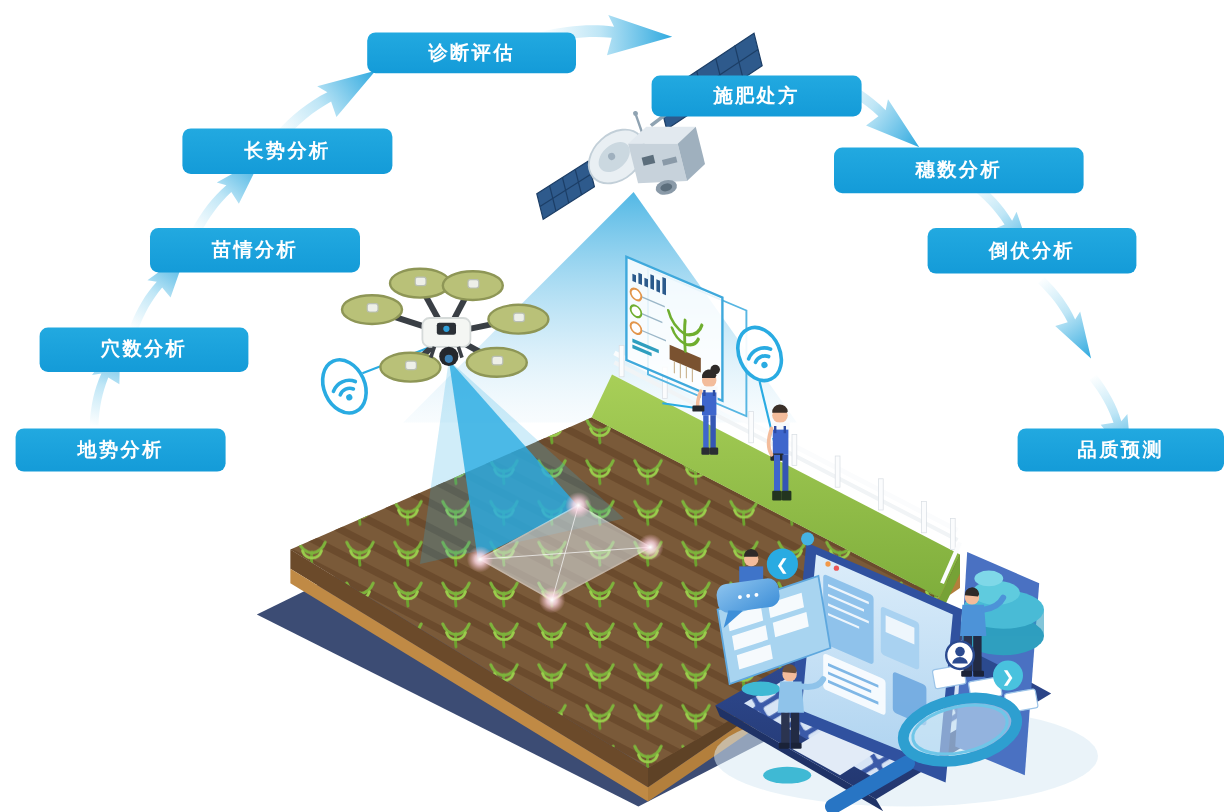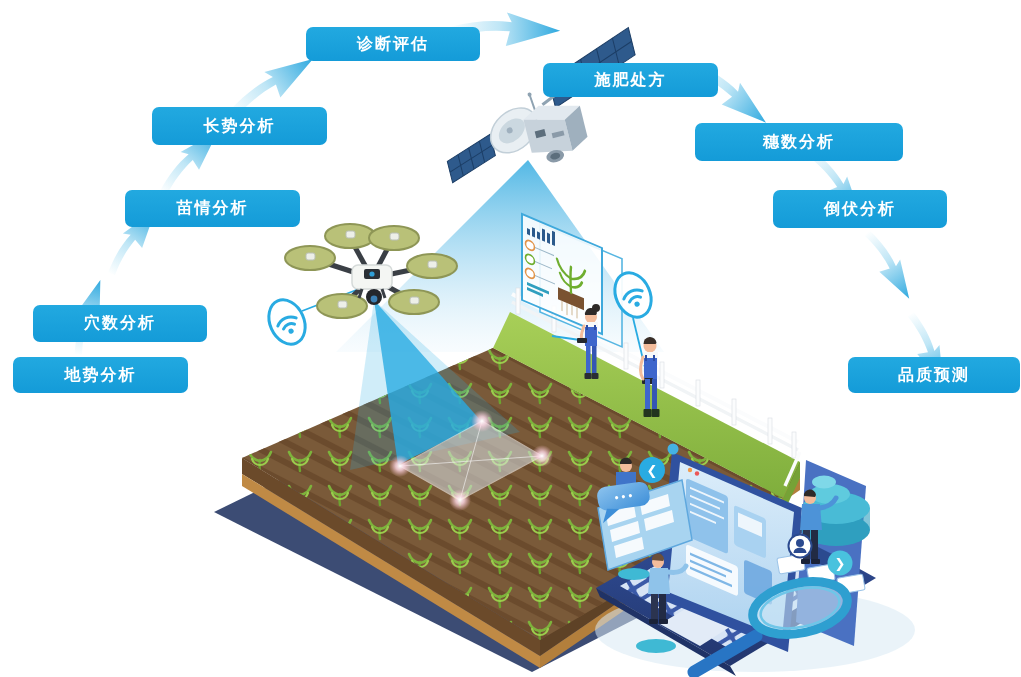--- a/index.html
+++ b/index.html
@@ -455,21 +455,21 @@
     <use href="#swoosh-arrow" transform="translate(226,106) rotate(-36) scale(1.0)"></use>
     <use href="#swoosh-arrow" transform="translate(450,20) rotate(-2) scale(1.12)"></use>
     <use href="#swoosh-arrow" transform="translate(698,58) rotate(36) scale(0.95)"></use>
     <use href="#swoosh-arrow" transform="translate(816,146) rotate(50) scale(0.85)"></use>
     <use href="#swoosh-arrow" transform="translate(874,228) rotate(56) scale(0.8)"></use>
     <use href="#swoosh-arrow" transform="translate(918,310) rotate(64) scale(0.8)"></use>
   </g>
 </svg>
 
 <div class="step" style="left:13px;   top:357px; width:175px; height:36px;">地势分析</div>
-<div class="step" style="left:33px;  top:273px; width:174px; height:37px;margin-top:32px;">穴数分析</div>
+<div class="step" style="left:33px;  top:273px; width:174px; height:37px;">穴数分析</div>
 <div class="step" style="left:77px;  top:190px; width:175px; height:37px;margin-left:48px;">苗情分析</div>
 <div class="step" style="left:152px; top:107px; width:175px; height:38px;">长势分析</div>
 <div class="step" style="left:306px; top:27px;  width:174px; height:34px;">诊断评估</div>
 <div class="step" style="left:543px; top:27px;  width:175px; height:34px;margin-top:36px;">施肥处方</div>
 <div class="step" style="left:695px; top:123px; width:208px; height:38px;">穗数分析</div>
 <div class="step" style="left:773px; top:190px; width:174px; height:38px;">倒伏分析</div>
 <div class="step" style="left:848px; top:357px; width:172px; height:36px;">品质预测</div>
 
 </div>
 

